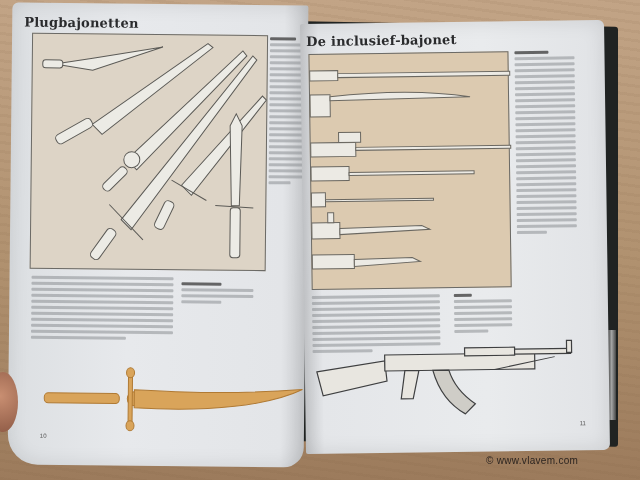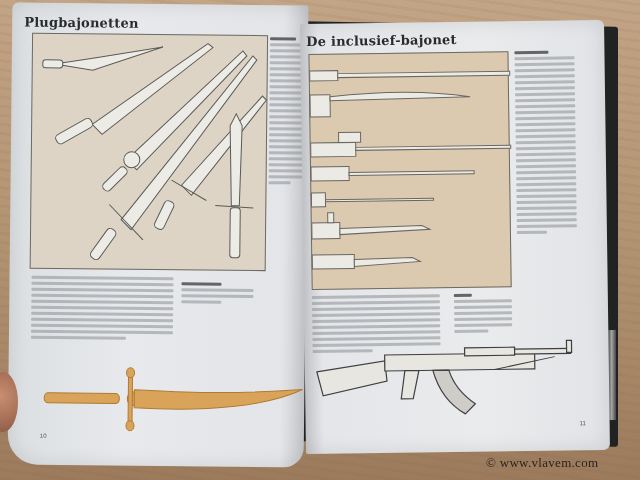--- a/index.html
+++ b/index.html
@@ -45,22 +45,22 @@
     }
     .plate-left { left: 20px; top: 30px; width: 236px; height: 236px; background: #ddd4c6; }
     .plate-right { left: 8px; top: 30px; width: 200px; height: 236px; background: #dccab0; }
     .blurtext { position: absolute; }
     .blurtext .line {
       height: 3px; margin-bottom: 3px; background: #8c8f93; opacity: 0.55; border-radius: 1px;
     }
     .blurtext .line.bold { background: #444; opacity: 0.8; }
     .page-num { position: absolute; font-size: 6px; color: #555; }
     .watermark {
-      position: absolute; left: 486px; top: 455px; font-size: 13px; color: #2b2420;
-      font-family: Liberation Serif, serif; letter-spacing: 0.3px;
+      position: absolute; left: 486px; top: 455px; font-size: 10px; color: #2b2420;
+      font-family: Liberation Sans, sans-serif; letter-spacing: 0.3px;
     }
     .finger {
       position: absolute; left: -12px; top: 372px; width: 30px; height: 60px;
       background: radial-gradient(circle at 40% 40%, #c98f72, #8e5a45);
       border-radius: 50%;
     }
     .spine-gloss {
       position: absolute; left: 608px; top: 330px; width: 8px; height: 90px;
       background: linear-gradient(90deg, #555, #ddd 45%, #555);
       opacity: 0.7;

